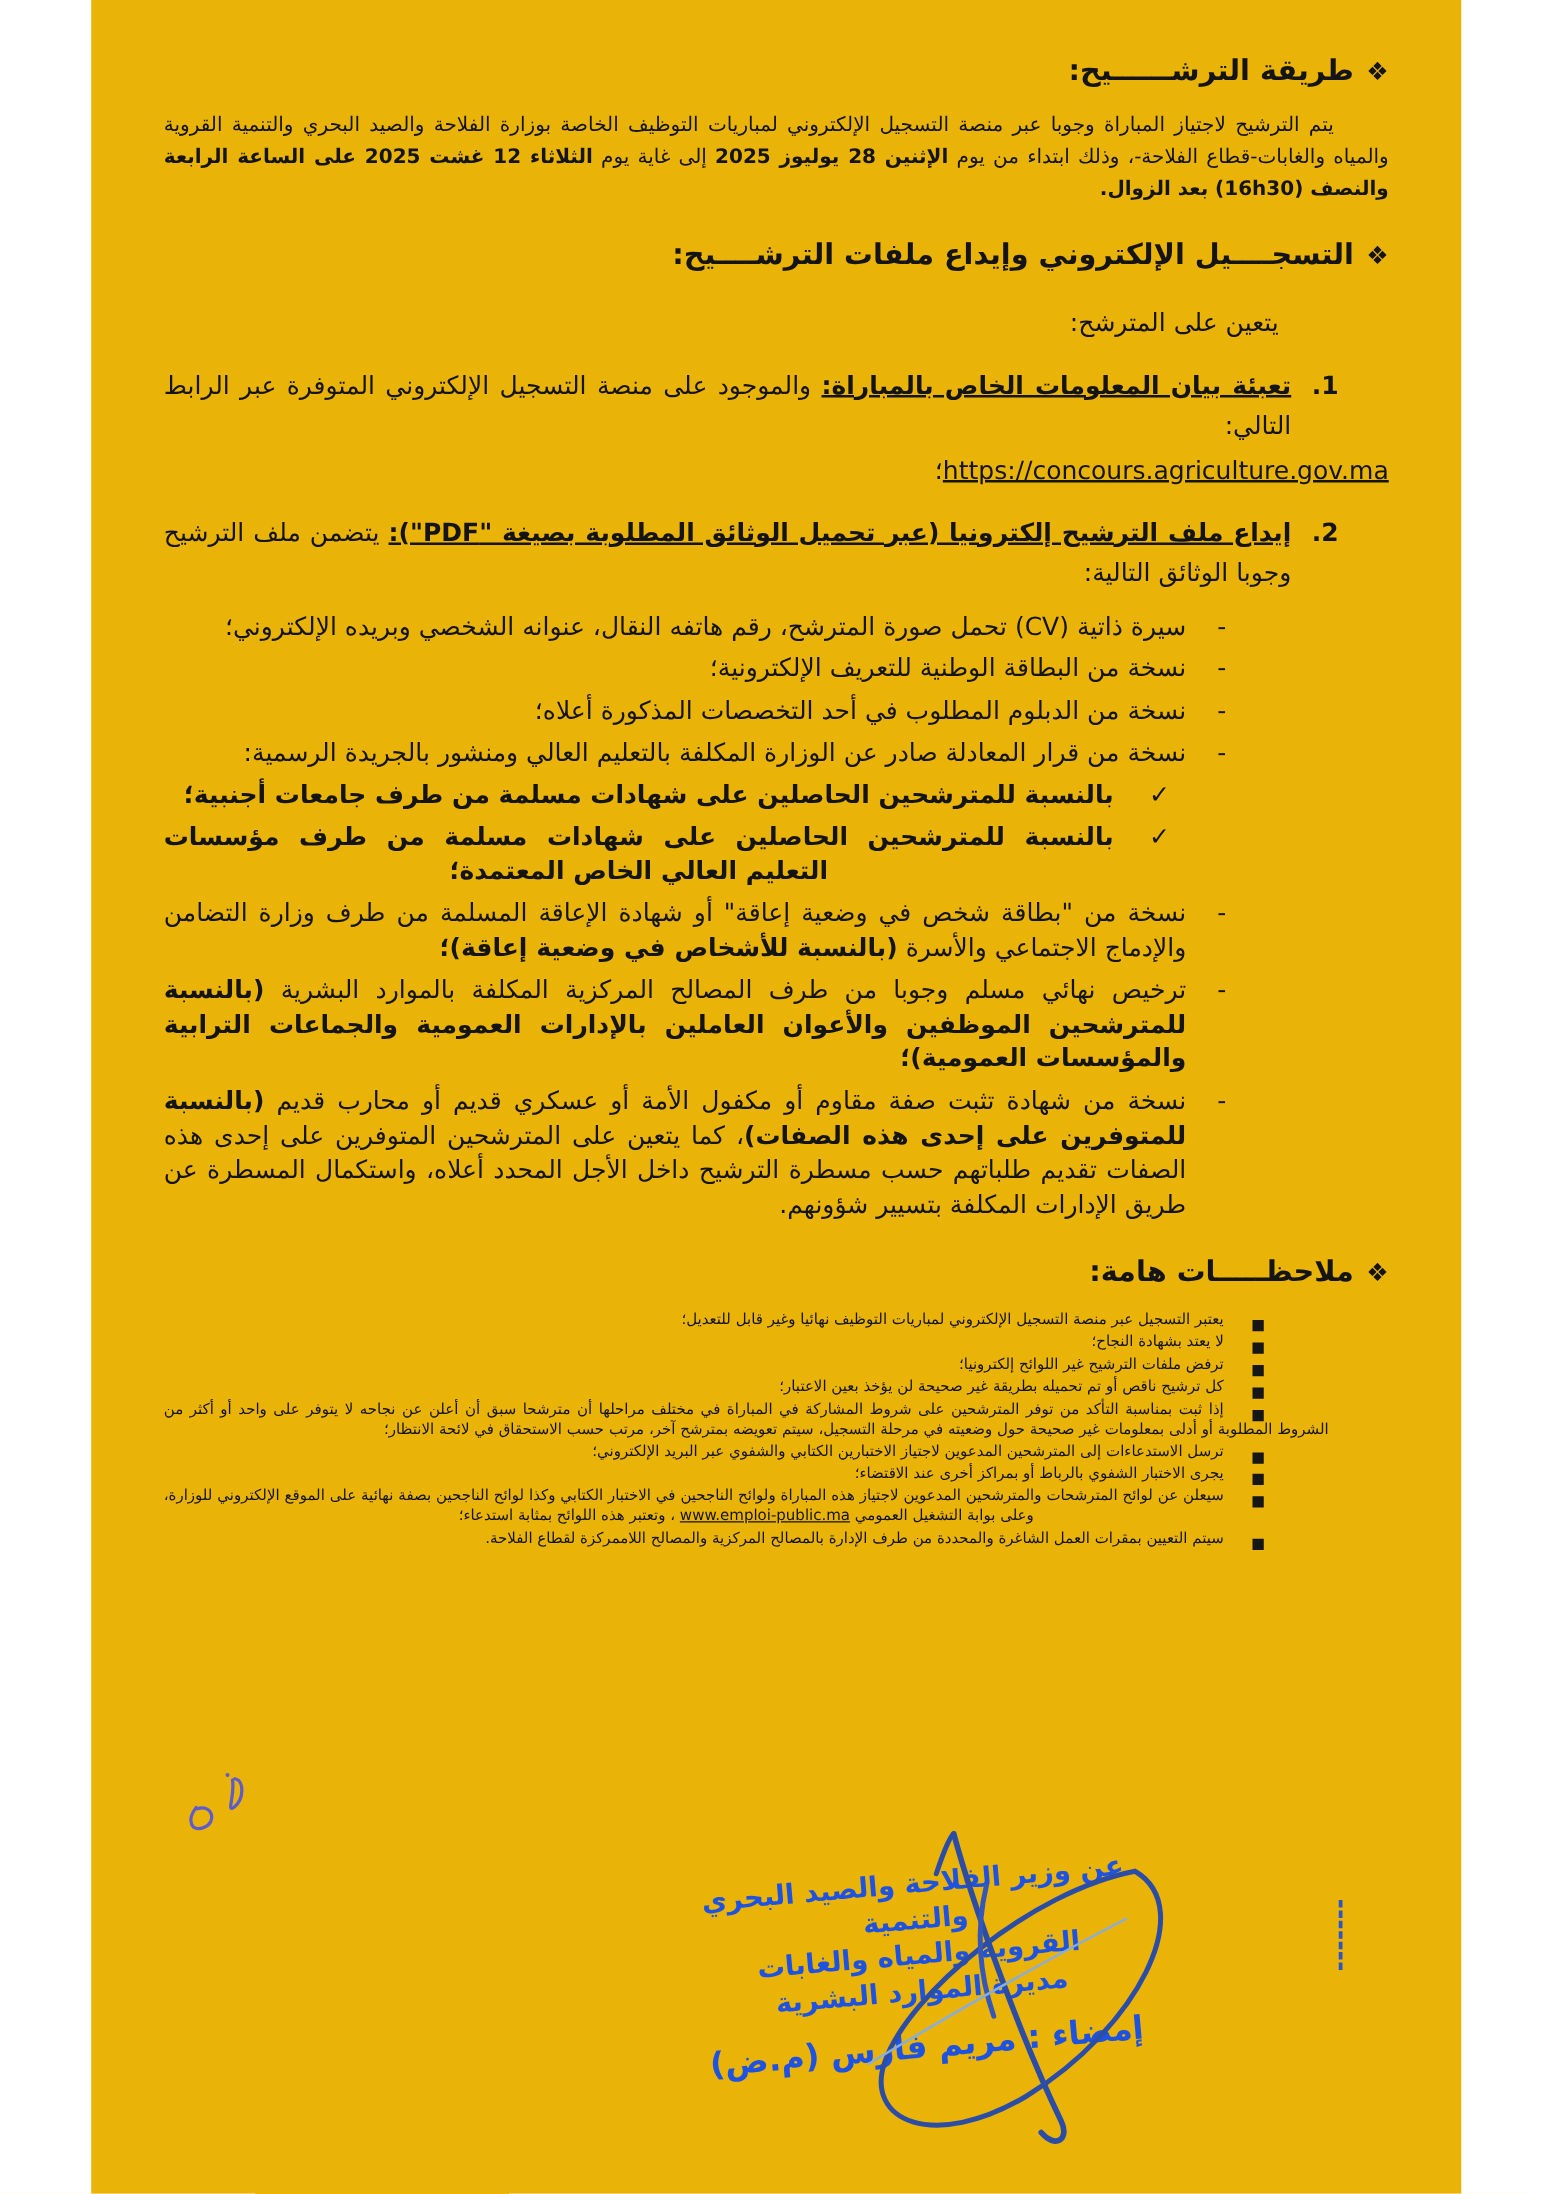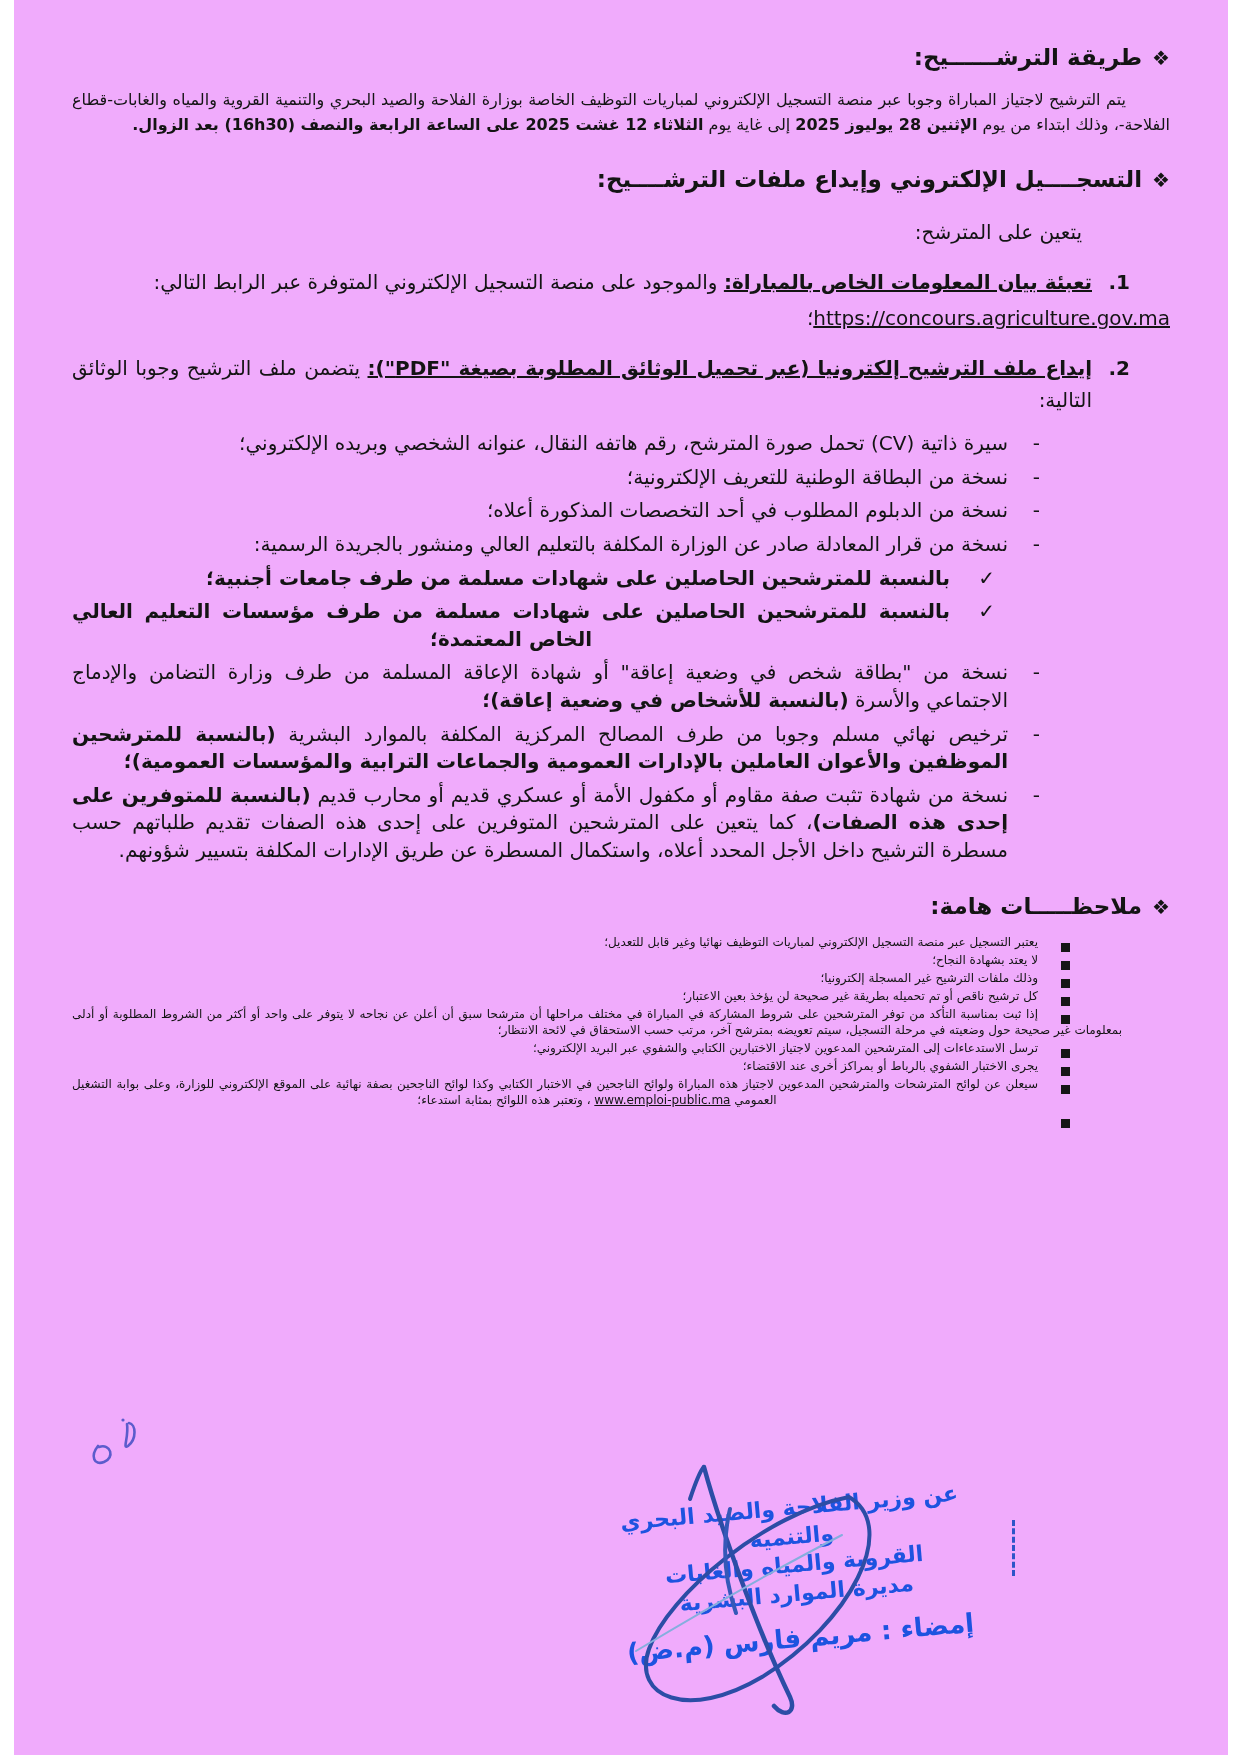--- a/index.html
+++ b/index.html
@@ -1,21 +1,21 @@
 <!DOCTYPE html>
 <html lang="ar" dir="rtl"><head>
 <meta charset="utf-8">
 <title>Document</title>
 <style>
   html,body{margin:0;padding:0;background:#ffffff;}
   .page{
     position:relative;
-    width:1214px;height:1755px;
+    width:1096px;height:1755px;
     margin:0 auto;
-    background:#f0abfc;
+    background:#eab308;
     overflow:hidden;
     direction:rtl;
     font-family:"DejaVu Sans",sans-serif;
     color:#141414;
   }
   .content{padding:40px 58px 0 58px;}
   .heading{font-weight:bold;font-size:23px;line-height:1.5;margin-top:24px;}
   .heading:first-child{margin-top:0;}
   .diamond{font-size:20px;margin-left:10px;}
   .para{
@@ -108,27 +108,27 @@
         <span class="dash-marker">-</span>
         <div class="run-body"><span>ترخيص نهائي مسلم وجوبا من طرف المصالح المركزية المكلفة بالموارد البشرية </span><span class="b">(بالنسبة للمترشحين الموظفين والأعوان العاملين بالإدارات العمومية والجماعات الترابية والمؤسسات العمومية)؛</span></div>
       </div>
       <div class="dash-item">
         <span class="dash-marker">-</span>
         <div class="run-body"><span>نسخة من شهادة تثبت صفة مقاوم أو مكفول الأمة أو عسكري قديم أو محارب قديم </span><span class="b">(بالنسبة للمتوفرين على إحدى هذه الصفات)</span><span>، كما يتعين على المترشحين المتوفرين على إحدى هذه الصفات تقديم طلباتهم حسب مسطرة الترشيح داخل الأجل المحدد أعلاه، واستكمال المسطرة عن طريق الإدارات المكلفة بتسيير شؤونهم.</span></div>
       </div>
       <div class="heading"><span class="diamond">❖</span><span class="heading-text">ملاحظـــــات هامة:</span></div>
       <div class="note-item" style="margin-top: 12px;"><span class="square-marker"></span><span class="run-body"><span>يعتبر التسجيل عبر منصة التسجيل الإلكتروني لمباريات التوظيف نهائيا وغير قابل للتعديل؛</span></span></div>
       <div class="note-item"><span class="square-marker"></span><span class="run-body"><span>لا يعتد بشهادة النجاح؛</span></span></div>
-      <div class="note-item"><span class="square-marker"></span><span class="run-body"><span>وذلك ملفات الترشيح غير المسجلة إلكترونيا؛</span></span></div>
+      <div class="note-item"><span class="square-marker"></span><span class="run-body"><span>ترفض ملفات الترشيح غير اللوائح إلكترونيا؛</span></span></div>
       <div class="note-item"><span class="square-marker"></span><span class="run-body"><span>كل ترشيح ناقص أو تم تحميله بطريقة غير صحيحة لن يؤخذ بعين الاعتبار؛</span></span></div>
       <div class="note-item"><span class="square-marker"></span><span class="run-body"><span>إذا ثبت بمناسبة التأكد من توفر المترشحين على شروط المشاركة في المباراة في مختلف مراحلها أن مترشحا سبق أن أعلن عن نجاحه لا يتوفر على واحد أو أكثر من الشروط المطلوبة أو أدلى بمعلومات غير صحيحة حول وضعيته في مرحلة التسجيل، سيتم تعويضه بمترشح آخر، مرتب حسب الاستحقاق في لائحة الانتظار؛</span></span></div>
       <div class="note-item"><span class="square-marker"></span><span class="run-body"><span>ترسل الاستدعاءات إلى المترشحين المدعوين لاجتياز الاختبارين الكتابي والشفوي عبر البريد الإلكتروني؛</span></span></div>
       <div class="note-item"><span class="square-marker"></span><span class="run-body"><span>يجرى الاختبار الشفوي بالرباط أو بمراكز أخرى عند الاقتضاء؛</span></span></div>
       <div class="note-item last-center"><span class="square-marker"></span><span class="run-body"><span>سيعلن عن لوائح المترشحات والمترشحين المدعوين لاجتياز هذه المباراة ولوائح الناجحين في الاختبار الكتابي وكذا لوائح الناجحين بصفة نهائية على الموقع الإلكتروني للوزارة، وعلى بوابة التشغيل العمومي </span><span class="url" dir="ltr">www.emploi-public.ma</span><span> ، وتعتبر هذه اللوائح بمثابة استدعاء؛</span></span></div>
-      <div class="note-item"><span class="square-marker"></span></div>
+      <div class="note-item"><span class="square-marker"></span><span class="run-body"><span>سيتم التعيين بمقرات العمل الشاغرة والمحددة من طرف الإدارة بالمصالح المركزية والمصالح اللاممركزة لقطاع الفلاحة.</span></span></div>
     </div>
 
   <div class="stamp">
     <div class="stamp-line">عن وزير الفلاحة والصيد البحري والتنمية</div>
     <div class="stamp-line">القروية والمياه والغابات</div>
     <div class="stamp-line">مديرة الموارد البشرية</div>
     <div class="stamp-sign-line">إمضاء : مريم فارس (م.ض)</div>
   </div>
 
   <div class="stamp-dashes"></div>

